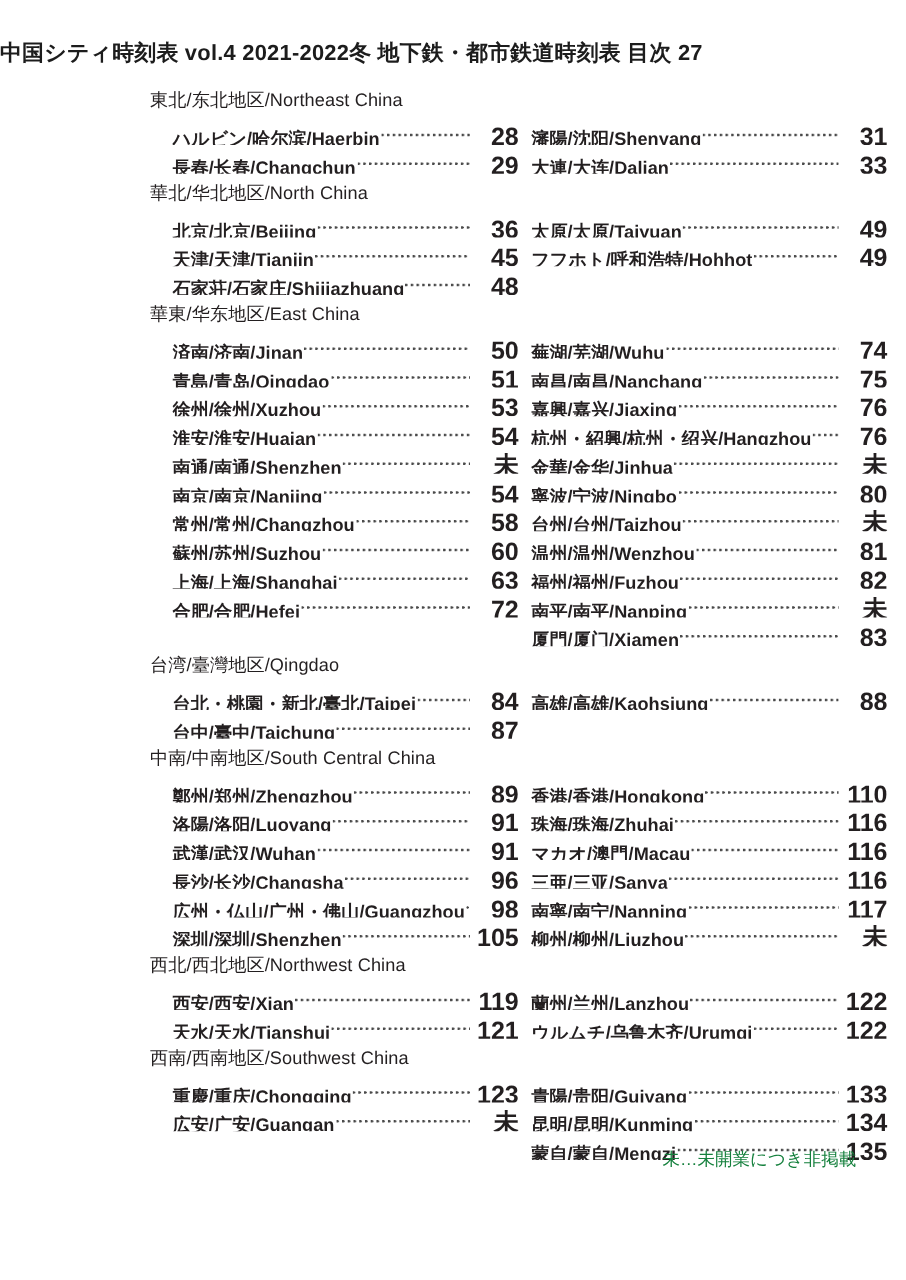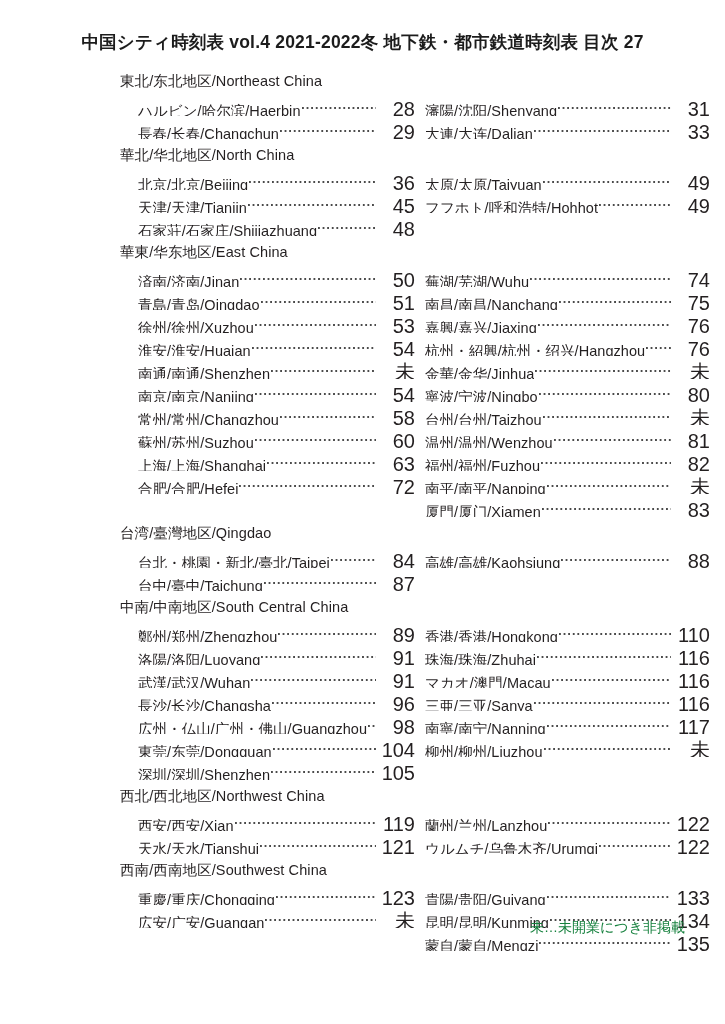--- a/index.html
+++ b/index.html
@@ -20,21 +20,20 @@
     height: 1024px;
     box-sizing: border-box;
     padding: 0;
     overflow: hidden;
   }
   .page-title {
     position: absolute;
     left: 0;
     right: 0;
     top: 30px;
-    text-align: center;
     font-size: 17.5px;
     font-weight: 700;
     letter-spacing: 0.2px;
     color: #1c1c1c;
     white-space: nowrap;
   }
   .content {
     position: absolute;
     left: 96px;
     top: 70px;
@@ -51,20 +50,21 @@
     white-space: nowrap;
     letter-spacing: 0.1px;
   }
   .row-pair {
     display: flex;
     width: 100%;
   }
   .col {
     width: 295px;
     box-sizing: border-box;
+    font-weight: bold;
   }
   .col.left {
     padding-left: 18px;
   }
   .col.right {
     padding-left: 10px;
   }
   .entry {
     display: flex;
     align-items: baseline;
@@ -347,25 +347,20 @@
               <span class="nm">長沙/长沙/Changsha</span>
               <span class="leader"></span>
               <span class="pg">96</span>
             </div>
             <div class="entry">
               <span class="nm">広州・仏山/广州・佛山/Guangzhou</span>
               <span class="leader"></span>
               <span class="pg">98</span>
             </div>
             <div class="entry">
-              <span class="nm">東莞/东莞/Dongguan</span>
-              <span class="leader"></span>
-              <span class="pg">104</span>
-            </div>
-            <div class="entry">
               <span class="nm">深圳/深圳/Shenzhen</span>
               <span class="leader"></span>
               <span class="pg">105</span>
             </div>
           </div>
           <div class="col right">
             <div class="entry">
               <span class="nm">香港/香港/Hongkong</span>
               <span class="leader"></span>
               <span class="pg">110</span>

